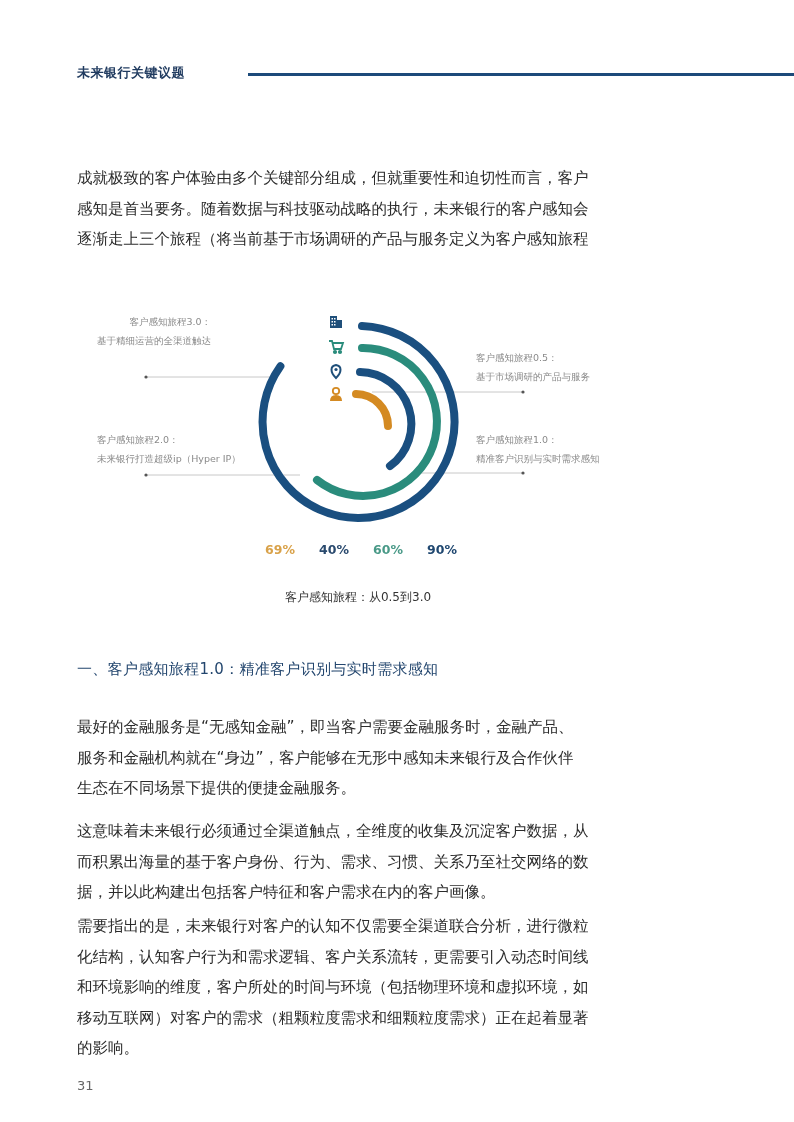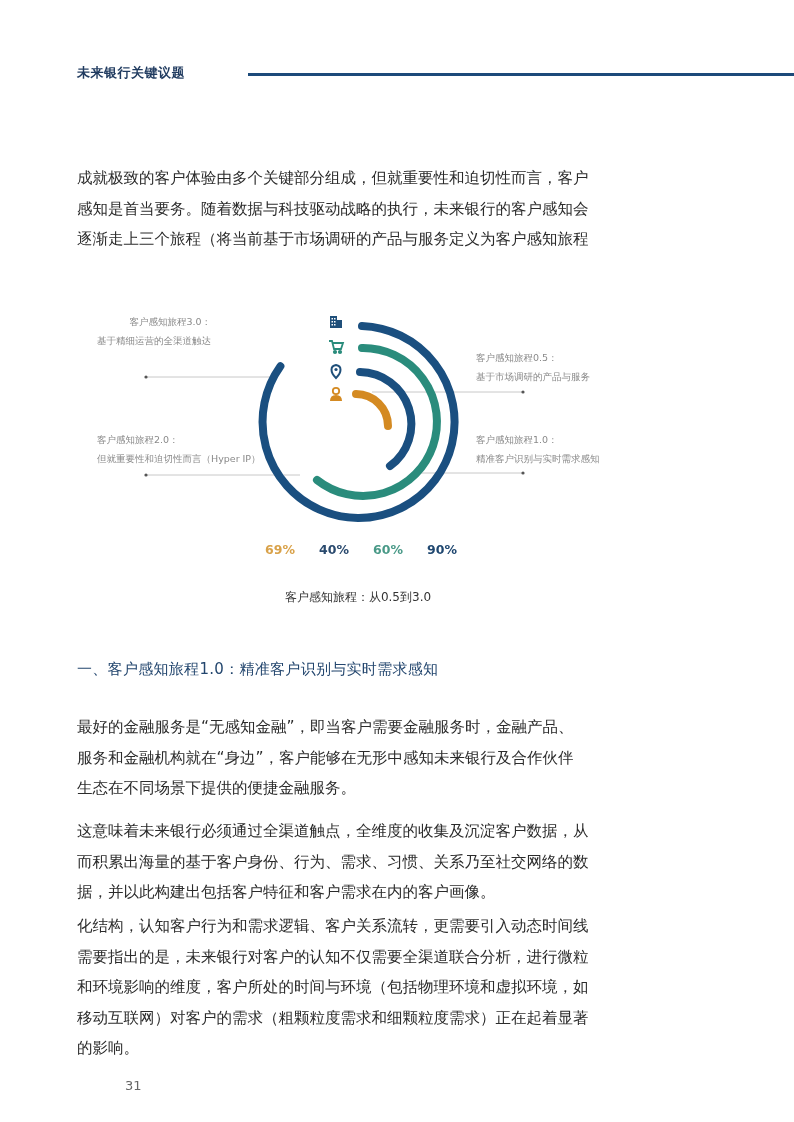--- a/index.html
+++ b/index.html
@@ -18,21 +18,21 @@
                      margin: 0; font-weight: normal; letter-spacing: 0.3px; }
   .fig-label { position: absolute; font-size: 9.5px; line-height: 19px; color: #8a8a8a; }
   .fig-label .line1, .fig-label .line2 { display: block; white-space: nowrap; }
   .lbl-30 { left: 97px; top: 312px; text-align: right; }
   .lbl-20 { left: 97px; top: 430px; }
   .lbl-05 { left: 476px; top: 348px; }
   .lbl-10 { left: 476px; top: 430px; }
   .pct-row { position: absolute; top: 542px; left: 265px; display: flex; gap: 0; font-size: 12.5px; font-weight: bold; }
   .pct { width: 54px; }
   .caption { position: absolute; top: 589px; left: 0; width: 716px; text-align: center; font-size: 12px; color: #333; }
-  .page-number { position: absolute; left: 77px; top: 1078px; font-size: 13px; color: #666; margin-left: 48px; }
+  .page-number { position: absolute; left: 77px; top: 1078px; font-size: 13px; color: #666; }
   svg { position: absolute; left: 0; top: 0; }
 </style>
 </head>
 <body>
 
 <div>
   <div class="header-title">未来银行关键议题</div>
   <div class="header-rule"></div>
 </div>
 
@@ -92,21 +92,21 @@
     <path d="M 330 401 Q 330 395 336 395 Q 342 395 342 401 Z"></path>
   </g>
 </svg>
 
 <div class="fig-label lbl-30">
   <span class="line1">客户感知旅程3.0：</span>
   <span class="line2">基于精细运营的全渠道触达</span>
 </div>
 <div class="fig-label lbl-20">
   <span class="line1">客户感知旅程2.0：</span>
-  <span class="line2">但就重要性和迫切性而言（Hyper IP）</span>
+  <span class="line2">未来银行打造超级ip（Hyper IP）</span>
 </div>
 <div class="fig-label lbl-05">
   <span class="line1">客户感知旅程0.5：</span>
   <span class="line2">基于市场调研的产品与服务</span>
 </div>
 <div class="fig-label lbl-10">
   <span class="line1">客户感知旅程1.0：</span>
   <span class="line2">精准客户识别与实时需求感知</span>
 </div>
 
@@ -127,20 +127,20 @@
   <span style="display:block">生态在不同场景下提供的便捷金融服务。</span>
 </div>
 
 <div class="para p2">
   <span style="display:block">这意味着未来银行必须通过全渠道触点，全维度的收集及沉淀客户数据，从</span>
   <span style="display:block">而积累出海量的基于客户身份、行为、需求、习惯、关系乃至社交网络的数</span>
   <span style="display:block">据，并以此构建出包括客户特征和客户需求在内的客户画像。</span>
 </div>
 
 <div class="para p3">
+  <span style="display:block">需要指出的是，未来银行对客户的认知不仅需要全渠道联合分析，进行微粒</span>
   <span style="display:block">化结构，认知客户行为和需求逻辑、客户关系流转，更需要引入动态时间线</span>
-  <span style="display:block">需要指出的是，未来银行对客户的认知不仅需要全渠道联合分析，进行微粒</span>
   <span style="display:block">和环境影响的维度，客户所处的时间与环境（包括物理环境和虚拟环境，如</span>
   <span style="display:block">移动互联网）对客户的需求（粗颗粒度需求和细颗粒度需求）正在起着显著</span>
   <span style="display:block">的影响。</span>
 </div>
 
 <div class="page-number">31</div>
 
 </body></html>

